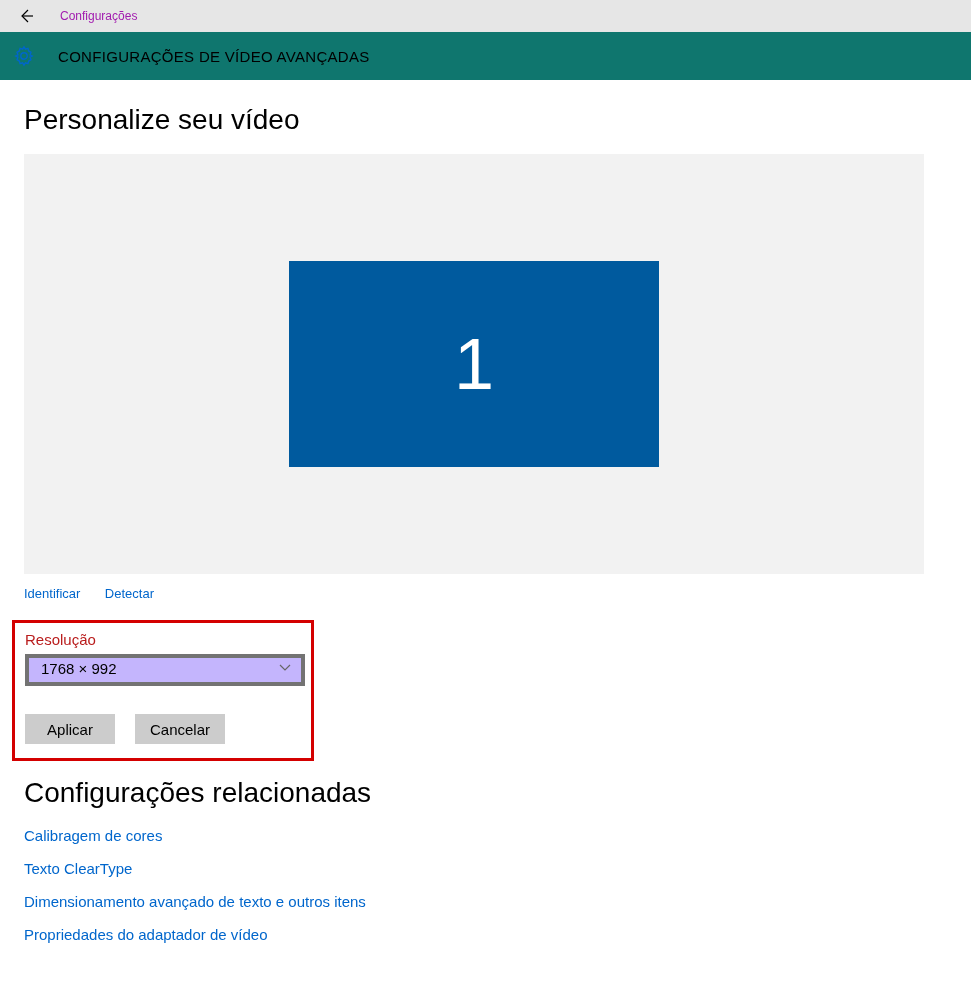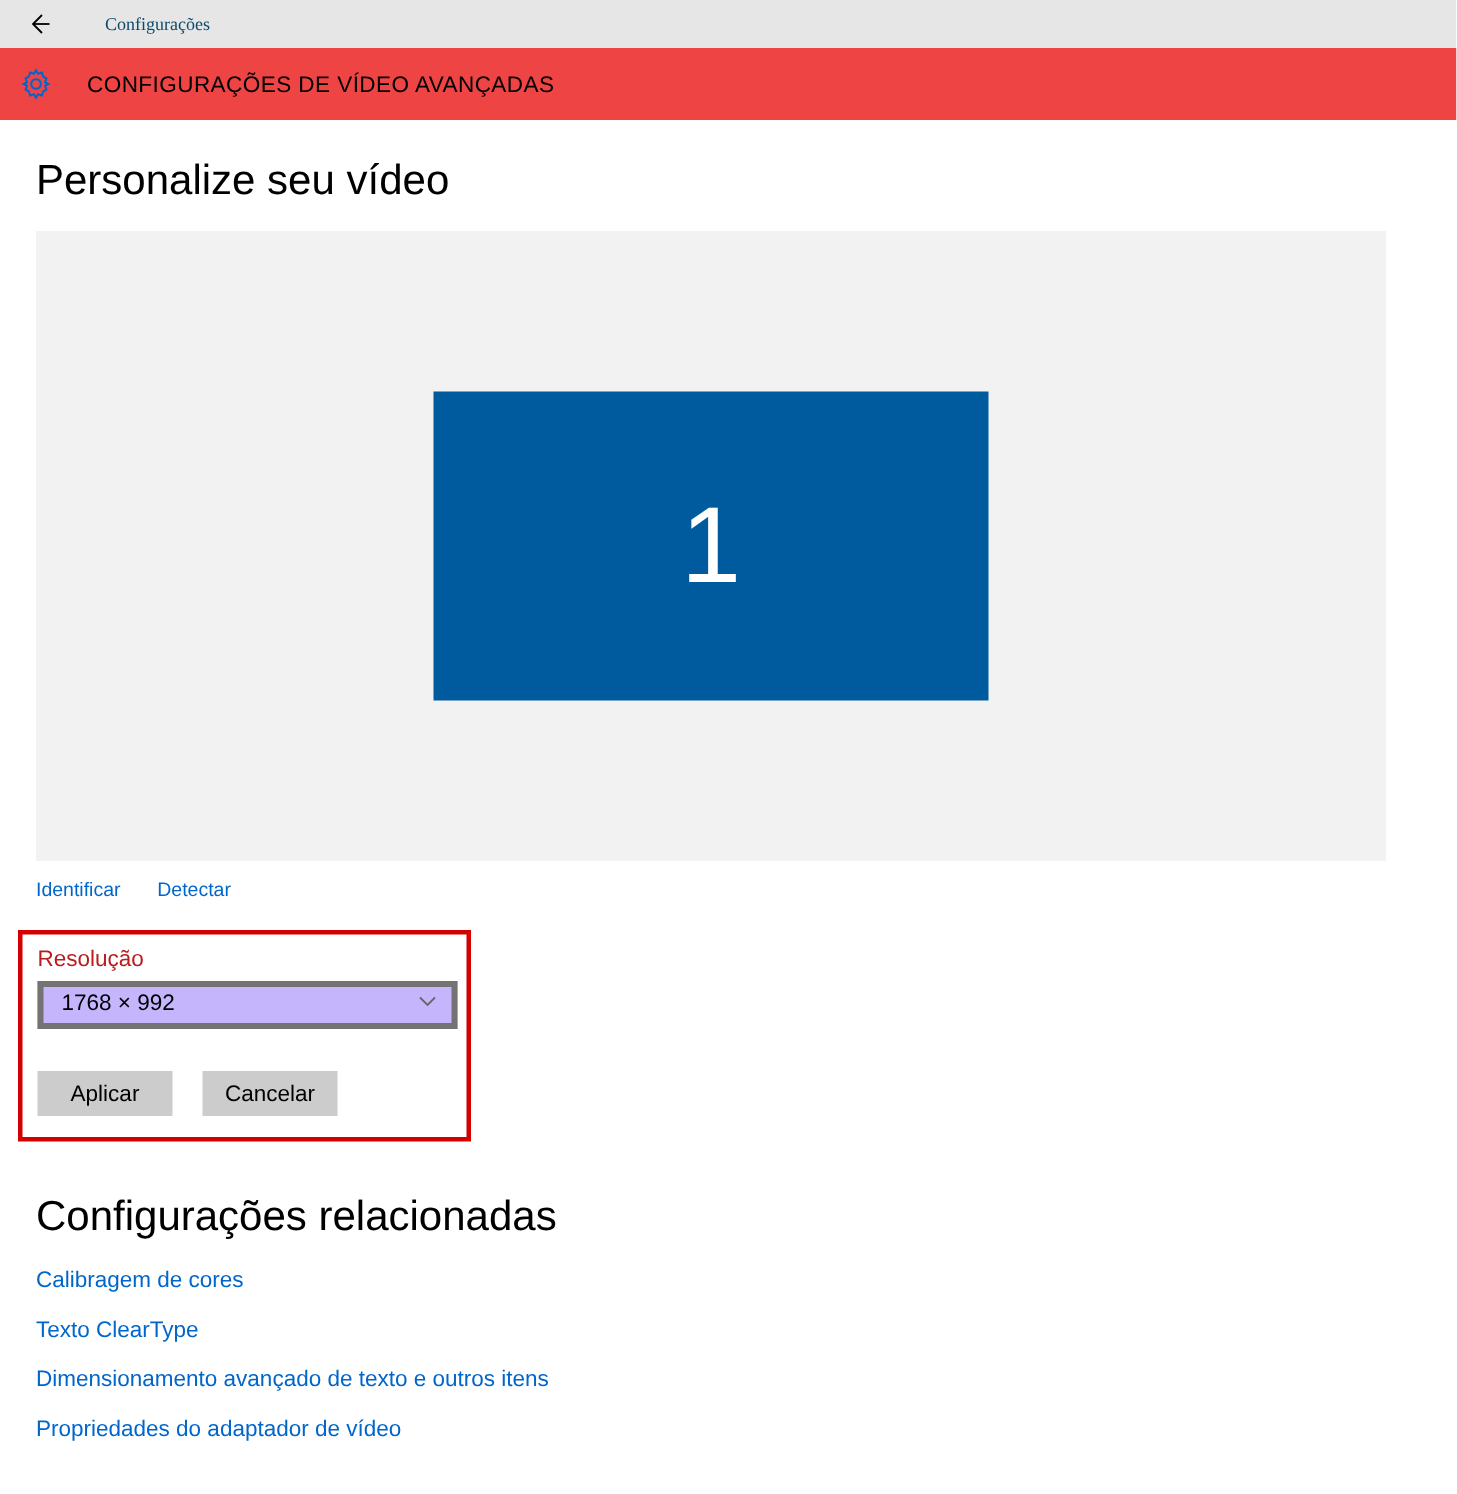--- a/index.html
+++ b/index.html
@@ -23,28 +23,27 @@
   }
   .back-arrow {
     width: 24px;
     height: 24px;
     display: flex;
     align-items: center;
     justify-content: center;
     cursor: pointer;
   }
   .header-top-label {
-    margin-left: 32px;
+    margin-left: 22px;
     font-size: 12px;
-    color: #0c4a6e;
-    font-family: Liberation Serif, serif;
+    color: #a21caf;
   }
   .header-sub {
     height: 48px;
-    background: #ef4444;
+    background: #0f766e;
     display: flex;
     align-items: center;
     padding-left: 10px;
   }
   .gear-wrap {
     width: 28px;
     height: 28px;
     display: flex;
     align-items: center;
     justify-content: center;
@@ -141,21 +140,21 @@
     border: none;
     font-size: 15px;
     color: #000;
     cursor: pointer;
     padding: 0 8px;
   }
   .related-title {
     font-size: 28px;
     font-weight: 300;
     color: #000;
-    margin-top: 34px;
+    margin-top: 16px;
     margin-bottom: 18px;
   }
   .related-links {
     display: flex;
     flex-direction: column;
     gap: 16px;
   }
   .related-links a {
     color: #0066CC;
     font-size: 15px;

